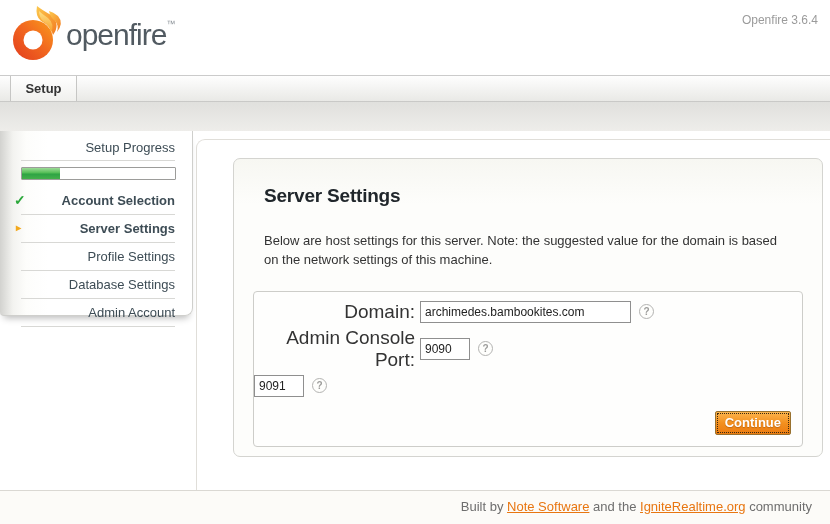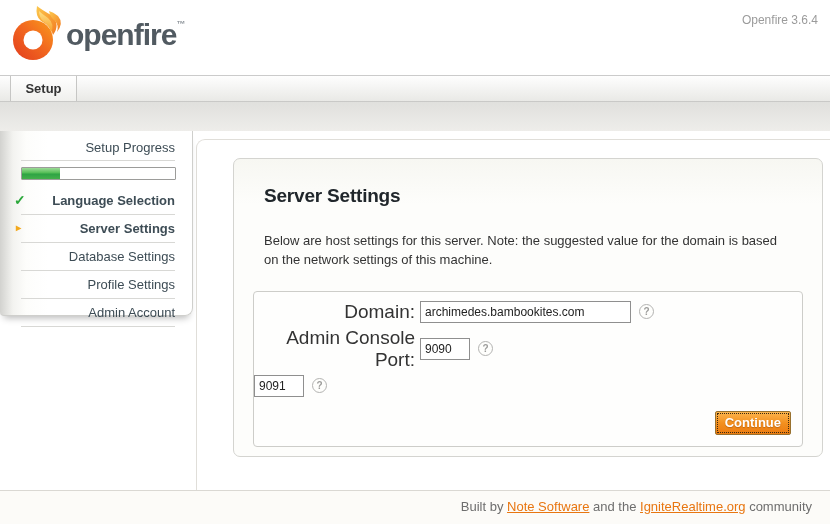--- a/index.html
+++ b/index.html
@@ -6,21 +6,21 @@
   html,body { background:#fff; }
   body { font-family:"Liberation Sans", sans-serif; }
   #app {
     position:relative; width:830px; height:524px; overflow:hidden;
     background:#fff; color:#333;
   }
 
   
   .header { position:absolute; left:0; top:0; width:830px; height:75px; background:#fff; }
   .logo { position:absolute; left:10px; top:6px; width:54px; height:56px; }
-  .brand { position:absolute; left:66px; top:18px; font-size:30px; font-weight:bold;
+  .brand { position:absolute; left:66px; top:18px; font-size:30px; font-weight:normal;
            color:#515a61; letter-spacing:-1px; }
   .brand sup { font-size:9px; color:#8b9298; letter-spacing:0; vertical-align:18px; }
   .version { position:absolute; right:12px; top:13px; font-size:12px; color:#9b9b9b; }
 
   
   .tabrow { position:absolute; left:0; top:75px; width:830px; height:27px;
             border-top:1px solid #cbcbcb; border-bottom:1px solid #c9c9c7;
             background:linear-gradient(180deg,#fefefe,#e9e9e6); }
   .tab { position:absolute; left:10px; top:0; height:25px; min-width:67px;
          border-left:1px solid #c6c6c4; border-right:1px solid #c6c6c4;
@@ -129,31 +129,31 @@
 
   <div class="sidebar">
     <div class="side-inner">
       <div class="side-title">Setup Progress</div>
       <div class="progress">
         <div class="progress-fill" id="progress-fill" style="width: 25%;"></div>
       </div>
       <ul class="side-list">
         <li class="side-item done">
           <span class="icon-check">✓</span>
-          <span>Language Selection</span>
+          <span>Account Selection</span>
         </li>
         <li class="side-item current">
           <span class="icon-arrow">▸</span>
           <span>Server Settings</span>
         </li>
         <li class="side-item">
-          <span>Database Settings</span>
+          <span>Profile Settings</span>
         </li>
         <li class="side-item">
-          <span>Profile Settings</span>
+          <span>Database Settings</span>
         </li>
         <li class="side-item">
           <span>Admin Account</span>
         </li>
       </ul>
     </div>
   </div>
 
   <div class="panel">
     <h1>Server Settings</h1>

